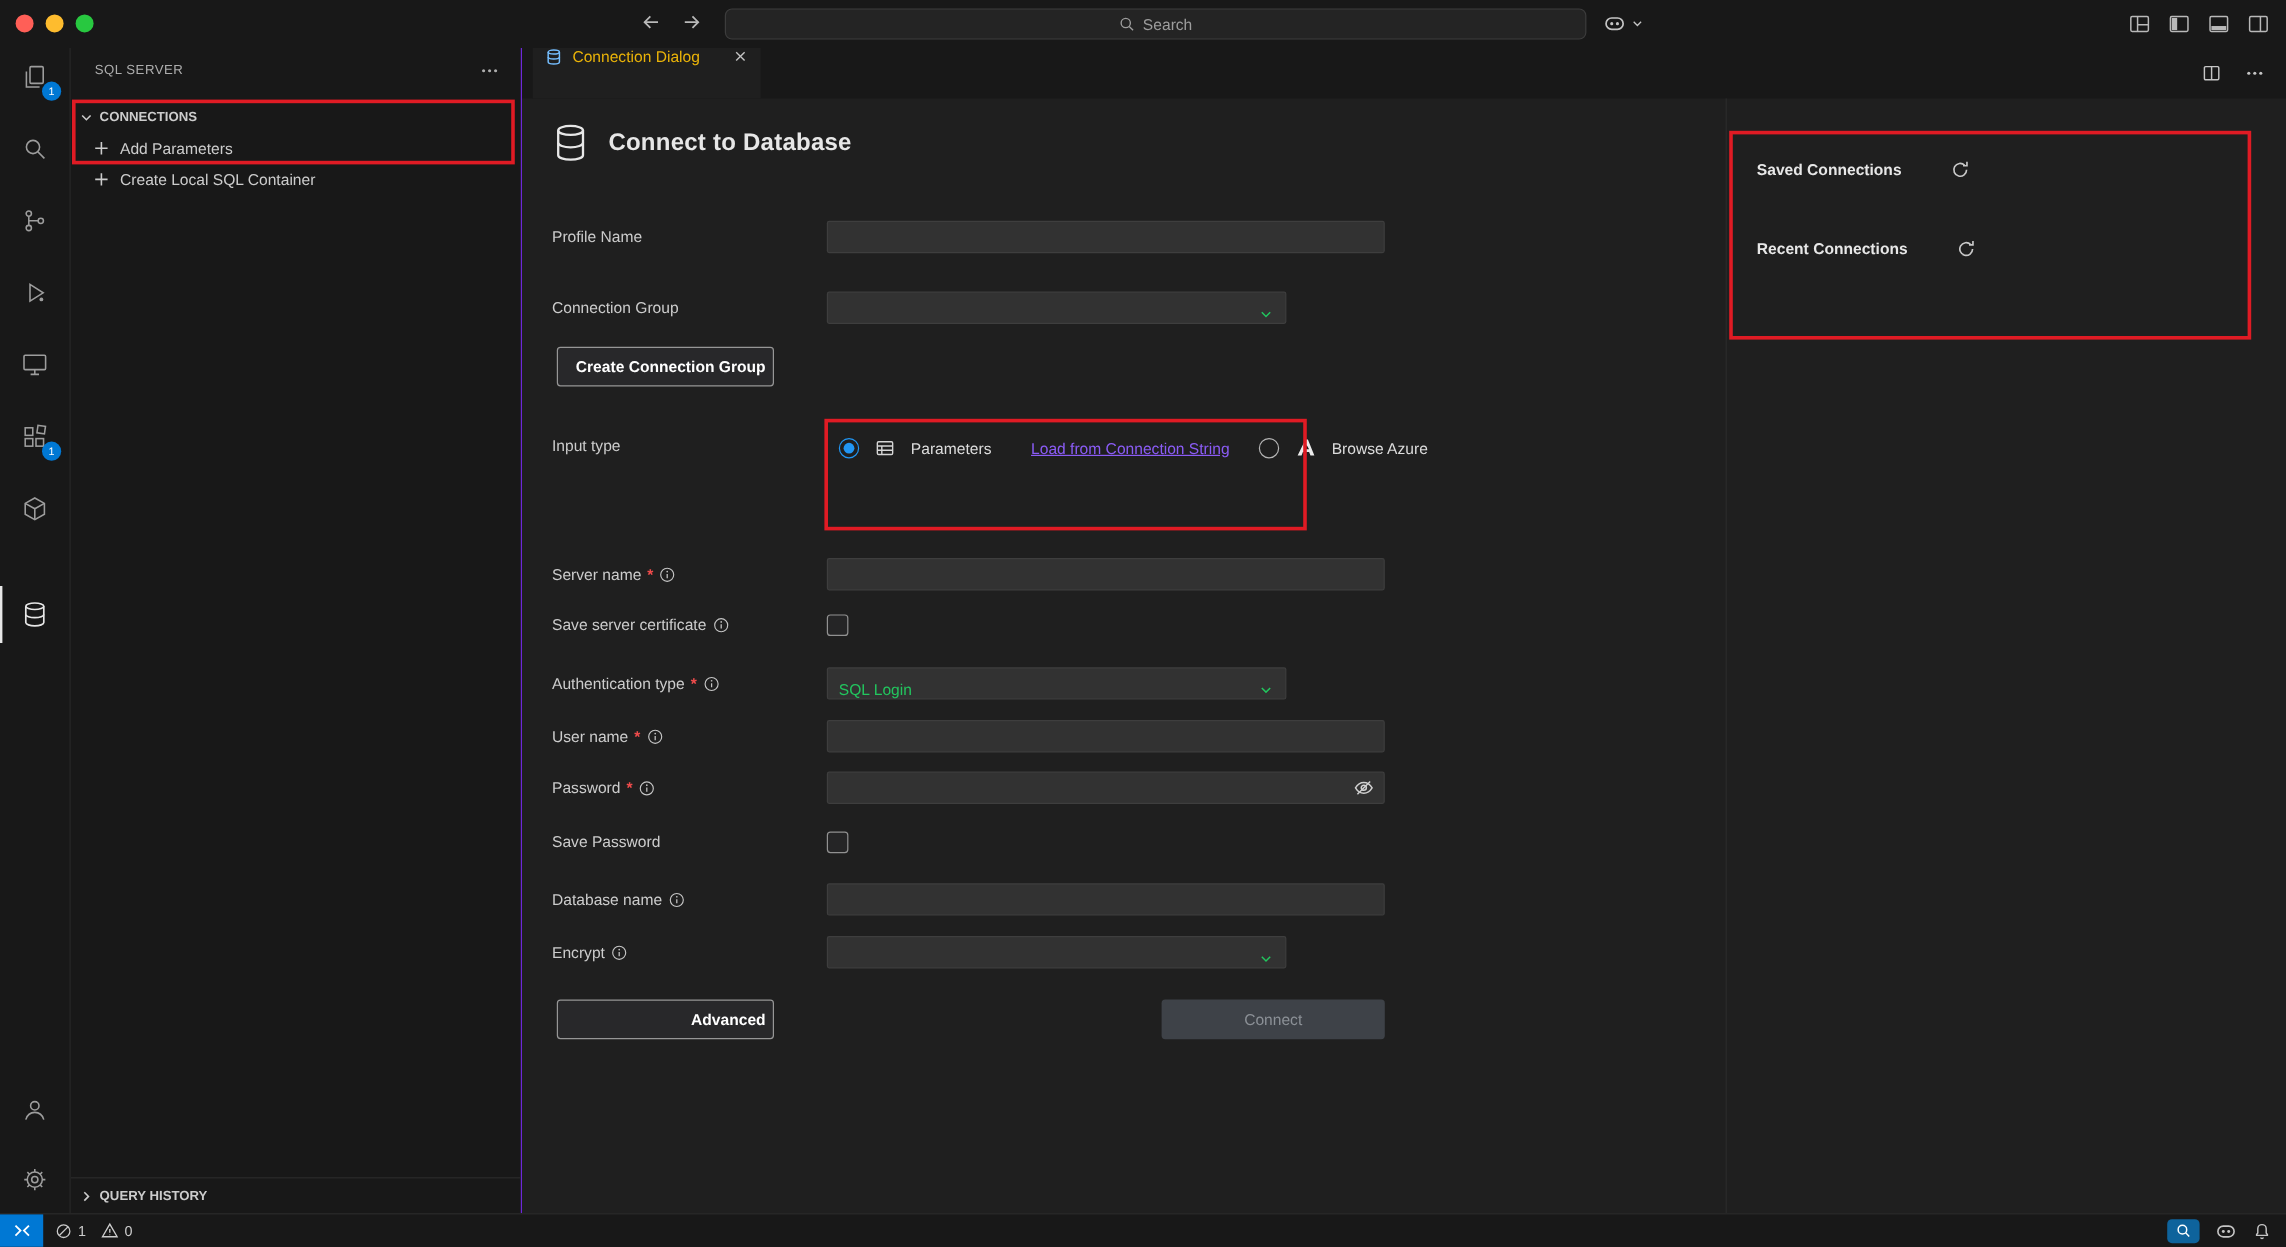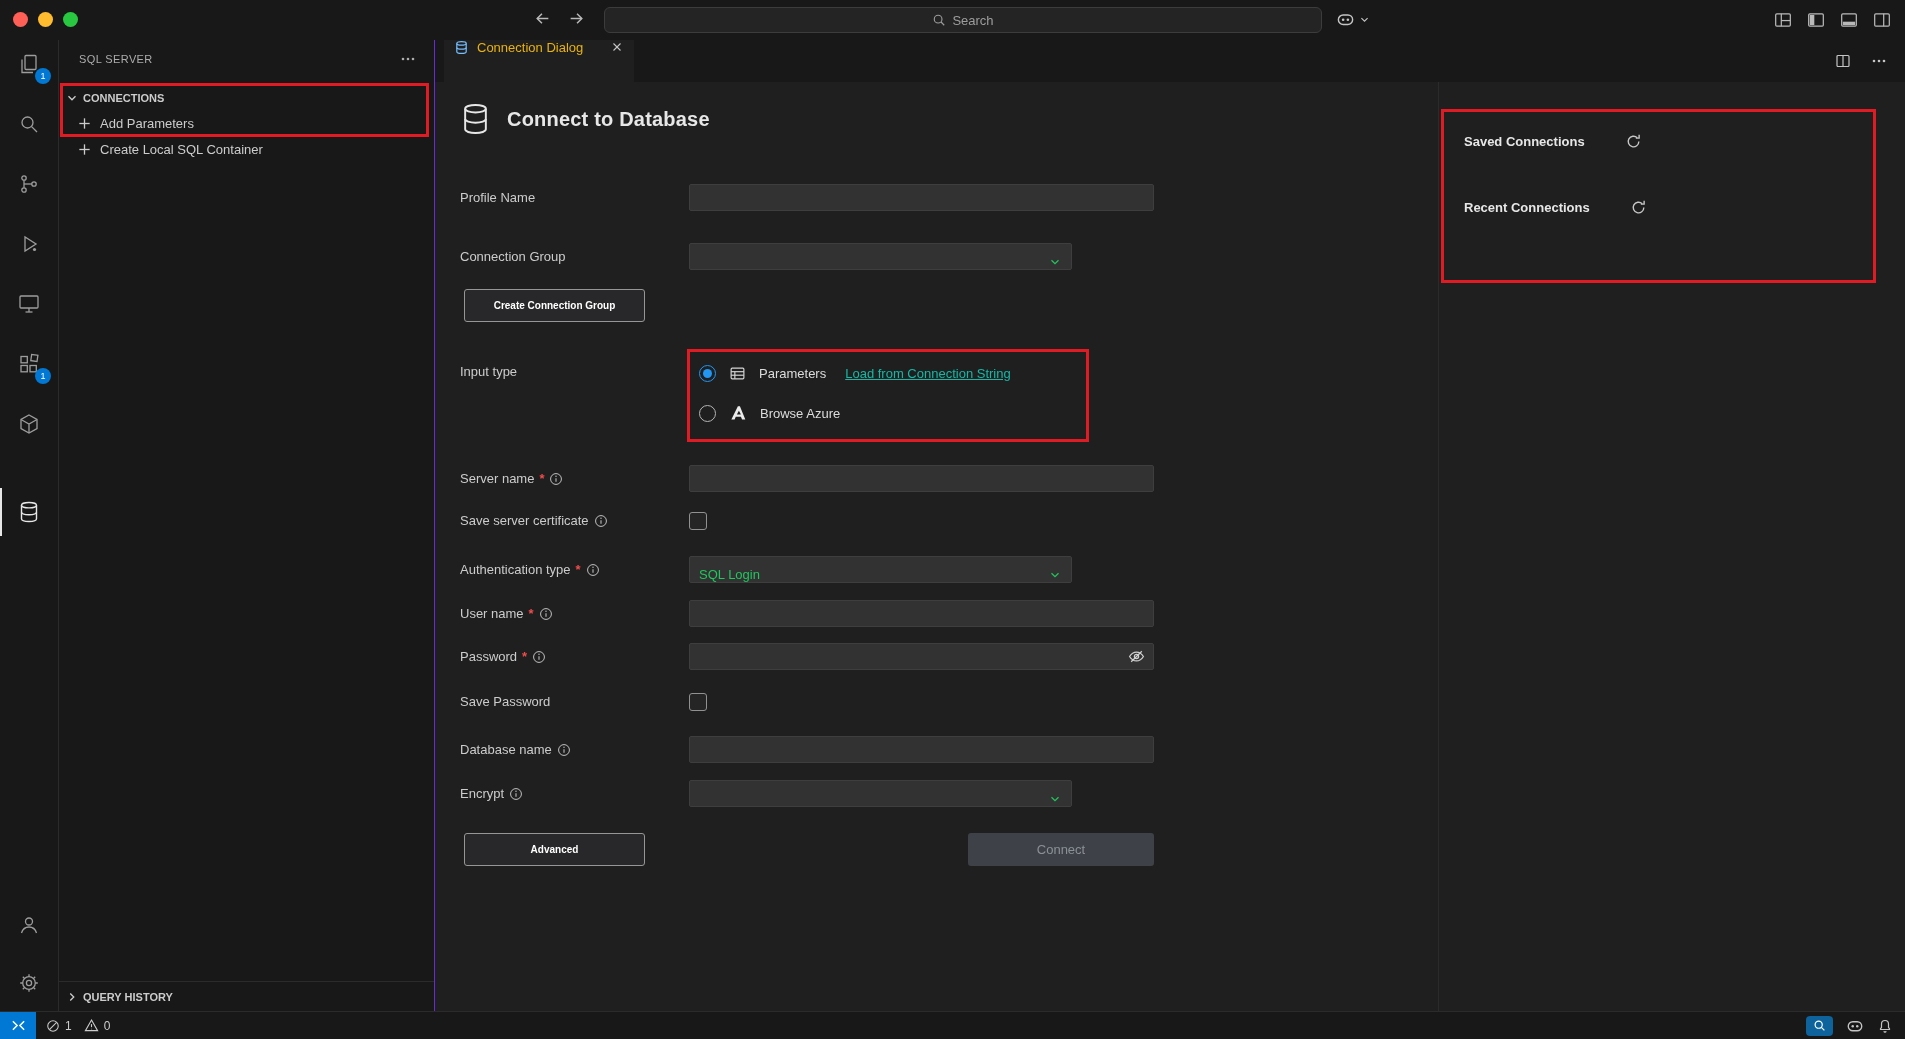--- a/index.html
+++ b/index.html
@@ -56,29 +56,29 @@
   .frow.tall .flabel{margin-top:4px}
   .req{color:#f14c4c;font-weight:700}
   .info{color:#c5c5c5;display:flex}
   .tinput{width:465px;height:27px;background:#323232;border:1px solid #3e3e3e;border-radius:2px;
     box-sizing:border-box;color:#ccc;padding:0 9px;font-family:inherit;font-size:13px;outline:none}
   .tselect{width:383px;height:27px;background:#323232;border:1px solid #3e3e3e;border-radius:2px;
     box-sizing:border-box;color:#22c55e;padding:0 9px;font-size:13px;display:flex;align-items:flex-end;justify-content:space-between}
   .pwd{display:flex;align-items:center;padding:0 8px 0 9px}
   .pwd input{flex:1;background:transparent;border:none;color:#ccc;height:100%;outline:none;font-family:inherit;font-size:13px}
   .checkbox{width:18px;height:18px;background:#252526;border:1px solid #919191;border-radius:3px;box-sizing:border-box}
-  .radio-col{display:flex;flex-direction:column;gap:14px}
+  .radio-col{display:flex;flex-direction:row;gap:14px}
   .radio-row{display:flex;align-items:center;gap:13px;height:26px;font-size:13px;color:#dcdcdc}
   .radio{width:17px;height:17px;border:1px solid #b5b5b5;border-radius:50%;box-sizing:border-box;position:relative;margin-left:10px;flex:none}
   .radio.sel{border-color:#2196f3}
   .radio.sel::after{content:"";position:absolute;inset:3px;border-radius:50%;background:#2196f3}
   .opt-icon{color:#d6d6d6;display:flex}
-  .link{color:#14b8a6;text-decoration:underline;font-size:13px;margin-left:6px;cursor:pointer}
+  .link{color:#8b5cf6;text-decoration:underline;font-size:13px;margin-left:20px;cursor:pointer}
   .btn-sec{position:absolute;height:33px;width:181px;background:#28282a;border:1px solid #969696;border-radius:3px;
-    color:#fff;font-weight:600;font-size:10px;display:flex;align-items:center;justify-content:center;
+    color:#fff;font-weight:600;font-size:13px;display:flex;align-items:center;justify-content:flex-end;
     box-sizing:border-box;font-family:inherit}
   .btn-connect{position:absolute;left:533px;width:186px;height:33px;background:#3e4248;border:none;border-radius:3px;
     color:#8b9096;font-size:13px;display:flex;align-items:center;justify-content:center;font-family:inherit}
   .right-panel{position:absolute;right:0;top:0;width:467px;height:100%;border-left:1px solid #2b2b2b;box-sizing:border-box}
   .rp-row{position:absolute;left:25px;height:22px;display:flex;align-items:center;gap:40px;
     color:#e7e7e7;font-size:13px;font-weight:600}
   .rp-refresh{color:#c8c8c8;display:flex}
   
   .statusbar{position:absolute;left:0;right:0;bottom:0;height:28px;background:#181818;border-top:1px solid #2b2b2b;
     display:flex;align-items:center;color:#ccc;font-size:12px;box-sizing:border-box}

